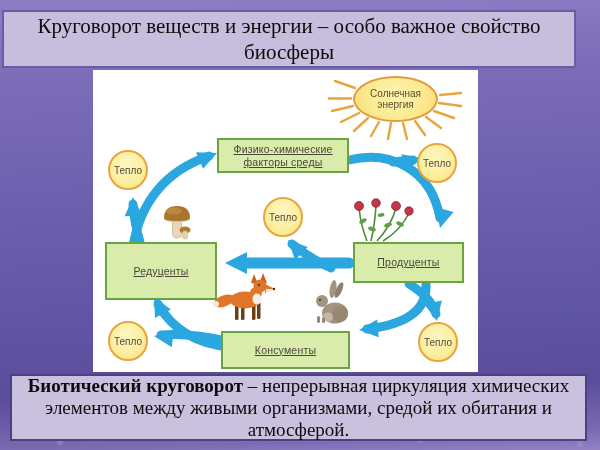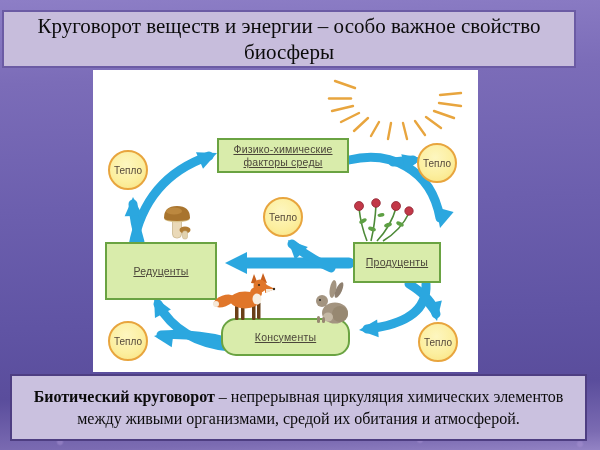--- a/index.html
+++ b/index.html
@@ -32,22 +32,22 @@
     background:#ffffff;
   }
   .panel svg.backdrop{position:absolute;left:0;top:0;}
   .node{
     position:absolute;background:#d9ecab;border:2px solid #6aa342;box-sizing:border-box;
     display:flex;align-items:center;justify-content:center;text-align:center;
     font-size:10.5px;line-height:12.5px;color:#4c463a;letter-spacing:.2px;text-decoration:underline;
   }
   .node.factors{left:124px;top:68px;width:132px;height:35px;}
   .node.reducers{left:12px;top:172px;width:112px;height:58px;}
-  .node.producers{left:260px;top:172px;width:88px;height:41px;}
-  .node.consumers{left:128px;top:248px;width:129px;height:38px;border-radius:15px;}
+  .node.producers{left:260px;top:172px;width:111px;height:41px;}
+  .node.consumers{left:128px;top:261px;width:129px;height:38px;}
   .heat{
     position:absolute;width:40px;height:40px;border-radius:50%;
     background:radial-gradient(circle at 45% 35%,#fdf6c0 0%,#fcefa0 55%,#f9e27e 100%);
     border:2px solid #e8a53e;box-sizing:border-box;
     display:flex;align-items:center;justify-content:center;
     font-size:10px;color:#55483a;
   }
   .heat.tl{left:15px;top:80px;}
   .heat.tr{left:324px;top:73px;}
   .heat.c{left:170px;top:127px;}
@@ -65,21 +65,21 @@
   .img.plant{left:258px;top:128px;}
   .img.fox{left:120px;top:202px;}
   .img.rabbit{left:216px;top:210px;}
   .footer-box{
     position:absolute;left:10px;top:374px;width:577px;height:67px;
     background:#cac1df;border:2px solid #4e3e82;box-sizing:border-box;
     display:flex;align-items:center;justify-content:center;text-align:center;
     padding:0 10px;
   }
   .footer-box p{
-    margin:0;font-family:"Liberation Serif",serif;font-size:16px;line-height:22px;color:#0b0b0b;
+    margin:0;font-family:"Liberation Serif",serif;font-size:19px;line-height:22px;color:#0b0b0b;
   }
 </style>
 </head>
 <body>
 
 <div class="deco"></div>
 
 <div class="title-box">
   <div class="t">Круговорот веществ и энергии – особо важное свойство биосферы</div>
 </div>
@@ -123,20 +123,23 @@
       <polygon points="0,0 -19,-9 -19,9" transform="translate(329,88) rotate(-15)"></polygon>
       <polygon points="0,0 -22,-11 -22,11" transform="translate(132,193) rotate(180)"></polygon>
       <polygon points="0,0 -19,-9 -19,9" transform="translate(195,170) rotate(-135)"></polygon>
       <polygon points="0,0 -19,-9 -19,9" transform="translate(344,251) rotate(78)"></polygon>
       <polygon points="0,0 -19,-9 -19,9" transform="translate(266,260) rotate(175)"></polygon>
       <polygon points="0,0 -19,-9 -19,9" transform="translate(61,266) rotate(187)"></polygon>
       <polygon points="0,0 -19,-9 -19,9" transform="translate(61,227) rotate(-118)"></polygon>
     </g>
   </svg>
 
+  <div class="sun">
+    <span>Солнечная энергия</span>
+  </div>
 
   <div class="node factors">
     <span>Физико-химические факторы среды</span>
   </div>
   <div class="node reducers">
     <span>Редуценты</span>
   </div>
   <div class="node producers">
     <span>Продуценты</span>
   </div>

